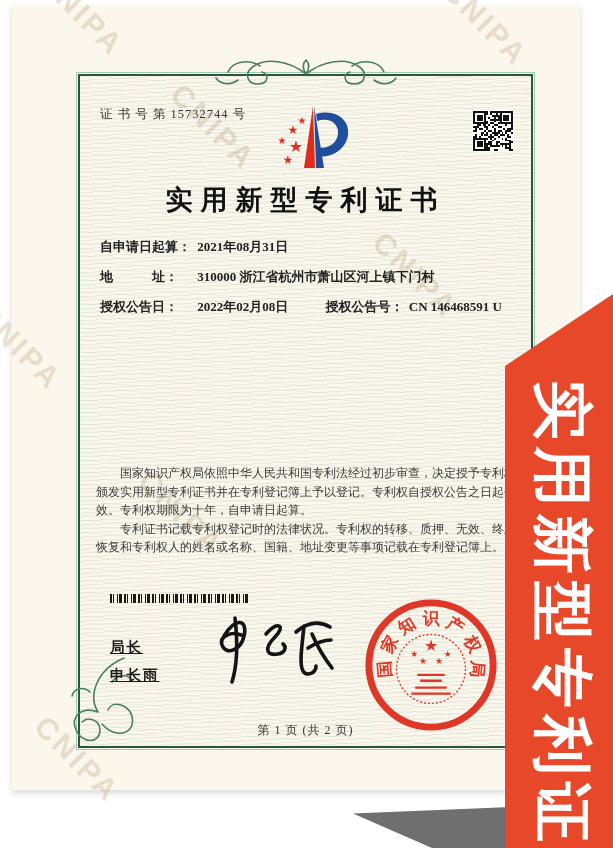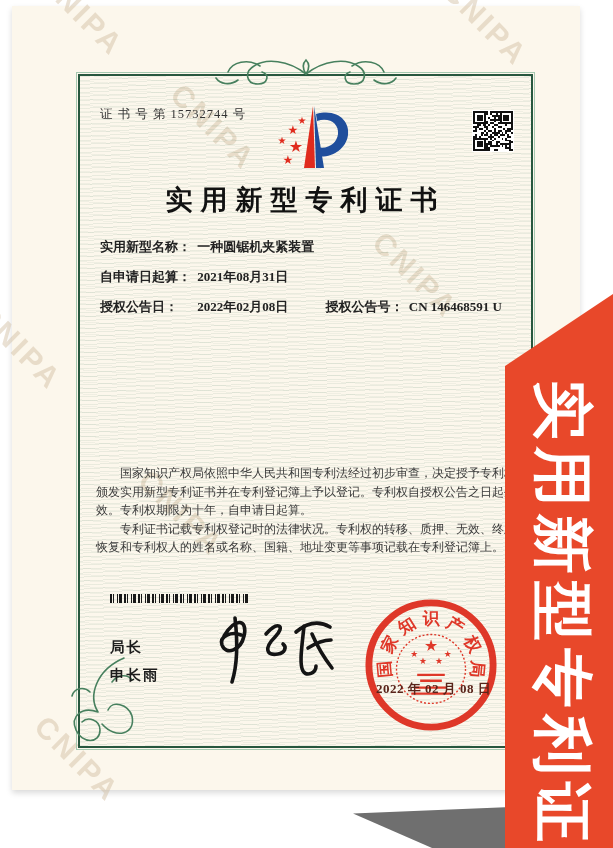--- a/index.html
+++ b/index.html
@@ -52,21 +52,21 @@
   }
   .body-text p { text-indent:2em; }
   .barcode {
     position:absolute; left:110px; top:594px; width:138px; height:9px;
     background:repeating-linear-gradient(90deg,
       #1a1a1a 0 2px, transparent 2px 3px, #1a1a1a 3px 4px, transparent 4px 7px,
       #1a1a1a 7px 8px, transparent 8px 9px, #1a1a1a 9px 12px, transparent 12px 14px);
   }
   .signer { position:absolute; left:110px; top:638px; font-family:"Liberation Sans", sans-serif;
             font-weight:bold; font-size:14.5px; letter-spacing:2px; color:#1c1c1c; }
-  .signer div { margin-bottom:9px; }
+  .signer div { margin-bottom:9px;text-decoration:underline; }
   .signature { position:absolute; left:208px; top:606px; }
   .seal { position:absolute; left:362px; top:596px; }
   .seal-date {
     position:absolute; left:376px; top:680px; width:140px; font-size:13px; font-weight:bold;
     color:#5a241a; letter-spacing:.5px; white-space:nowrap;
   }
   .page-info { position:absolute; left:78px; top:722px; width:455px; text-align:center;
                font-size:12px; letter-spacing:1px; color:#333; }
   .footer-note {
     position:absolute; left:236px; top:746px; background:#fffef8; padding:4px 14px;
@@ -378,26 +378,26 @@
       <b style="grid-row:21;grid-column:12"></b>
       <b style="grid-row:21;grid-column:13"></b>
       <b style="grid-row:21;grid-column:20"></b>
       <b style="grid-row:21;grid-column:21"></b>
     </div>
 
   <div class="cert-title">实用新型专利证书</div>
 
   <div class="fields">
     <div class="field-row">
-      <span class="field-label">实用新型名称：</span>
-      <span class="field-value">一种圆锯机夹紧装置</span>
+      <span class="field-label">自申请日起算：</span>
+      <span class="field-value">2021年08月31日</span>
     </div>
     <div class="field-row">
-      <span class="field-label">自申请日起算：</span>
-      <span class="field-value">2021年08月31日</span>
+      <span class="field-label">地　　　址：</span>
+      <span class="field-value">310000 浙江省杭州市萧山区河上镇下门村</span>
     </div>
     <div class="field-row">
       <span class="field-label">授权公告日：</span>
       <span class="field-value">2022年02月08日</span>
       <span class="field-pair2">
         <span class="field-label" style="min-width:0">授权公告号：</span>
         <span class="field-value">CN 146468591 U</span>
       </span>
     </div>
   </div>
@@ -442,22 +442,22 @@
       <text x="70" y="56" font-size="16">★</text>
       <text x="53" y="62" font-size="9">★</text>
       <text x="62" y="69" font-size="9">★</text>
       <text x="78" y="69" font-size="9">★</text>
       <text x="87" y="62" font-size="9">★</text>
     </g>
     <g stroke="#dd2819" stroke-width="2.4" fill="none">
       <path d="M56,80 h28 M59,86 h22 M54,93 h32 M50,99 h40"></path>
     </g>
   </svg>
-  <div class="seal-date">2022 年 02 月 08 日</div>
-
+
+  <div class="page-info">第 1 页 (共 2 页)</div>
 
 
   <div class="fold-shadow"></div>
 
   <div class="banner">
     <div class="banner-text">实用新型专利证书</div>
   </div>
 
 </div>
 

